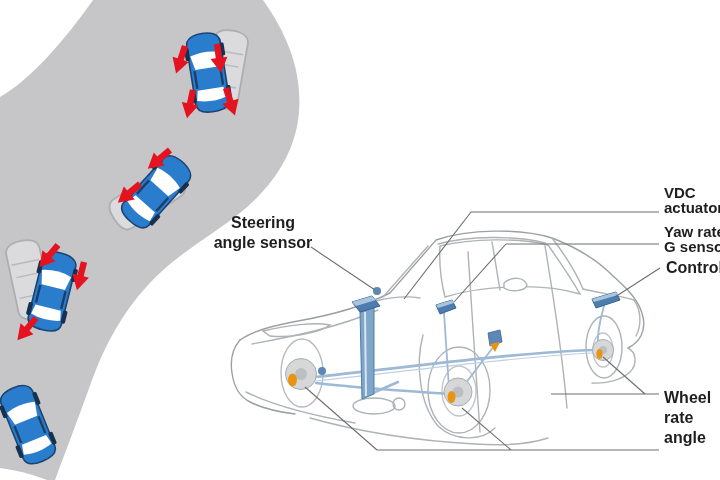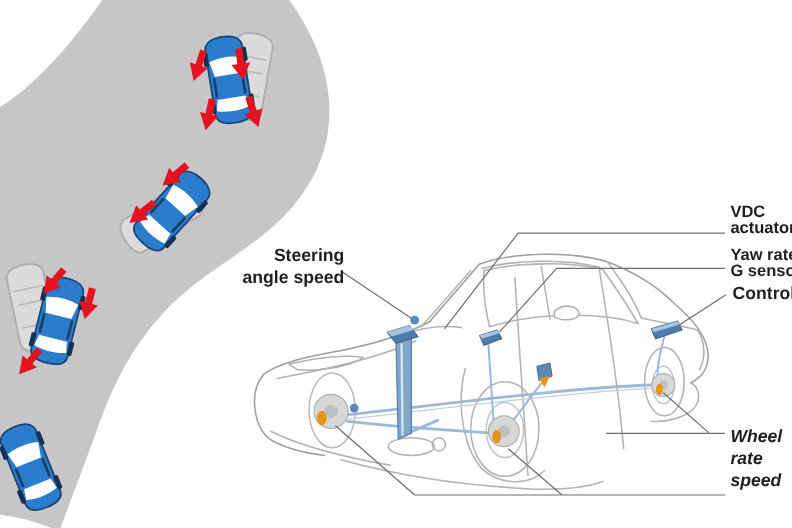--- a/index.html
+++ b/index.html
@@ -3,25 +3,25 @@
 <meta charset="utf-8">
 <style>
   html,body{margin:0;padding:0;background:#fff;}
   .stage{
     position:relative;width:720px;height:480px;background:#ffffff;
     overflow:hidden;font-family:"Liberation Sans",sans-serif;
   }
   .stage svg{position:absolute;left:0;top:0;}
   .lbl{position:absolute;color:#1e1e1e;font-weight:bold;white-space:nowrap;}
   .lbl span{display:block;}
-  .lbl-steering{left:213px;top:223px;width:100px;text-align:right;font-size:16px;line-height:20px;white-space:normal;}
+  .lbl-steering{left:213px;top:213px;width:100px;text-align:center;font-size:16px;line-height:20px;white-space:normal;}
   .lbl-vdc{left:664px;top:185px;font-size:15px;line-height:15px;}
   .lbl-yaw{left:664px;top:224px;font-size:15px;line-height:15px;}
   .lbl-control{left:666px;top:259px;font-size:16px;line-height:18px;}
-  .lbl-wheel{left:664px;top:388px;font-size:16px;line-height:20px;font-style:italic;}
+  .lbl-wheel{left:664px;top:388px;font-size:16px;line-height:20px;}
 </style>
 </head>
 <body>
 
 <div class="stage">
   <svg width="720" height="480" viewBox="0 0 720 480">
     <defs>
       <g id="topcar">
         <path d="M -17,-29 C -17,-37 -9,-40 0,-40 C 9,-40 17,-37 17,-29 L 17,29 C 17,36 10,39 0,39 C -10,39 -17,36 -17,29 Z" fill="#2a7ccc" stroke="#1c4472" stroke-width="1.6"></path>
         <rect x="-20" y="-28" width="4.5" height="13" rx="1.5" fill="#17304f"></rect>
@@ -143,31 +143,31 @@
       <path d="M 659,212 L 471,212 L 404,299"></path>
       <path d="M 659,244 L 506,244 L 454,302"></path>
       <path d="M 660,268 L 615,297"></path>
       <path d="M 659,394 L 551,394 M 603,357 L 645,394"></path>
       <path d="M 659,450 L 377,450 M 305,387 L 377,450 M 462,408 L 511,450"></path>
     </g>
   </svg>
 
   <div class="lbl lbl-steering">
     <span>Steering</span>
-    <span>angle speed</span>
+    <span>angle sensor</span>
   </div>
   <div class="lbl lbl-vdc">
     <span>VDC</span>
     <span>actuator</span>
   </div>
   <div class="lbl lbl-yaw">
     <span>Yaw rate</span>
     <span>G sensor</span>
   </div>
   <div class="lbl lbl-control">
     <span>Control unit</span>
   </div>
   <div class="lbl lbl-wheel">
     <span>Wheel</span>
     <span>rate</span>
-    <span>speed</span>
+    <span>angle</span>
   </div>
 </div>
 
 </body></html>

